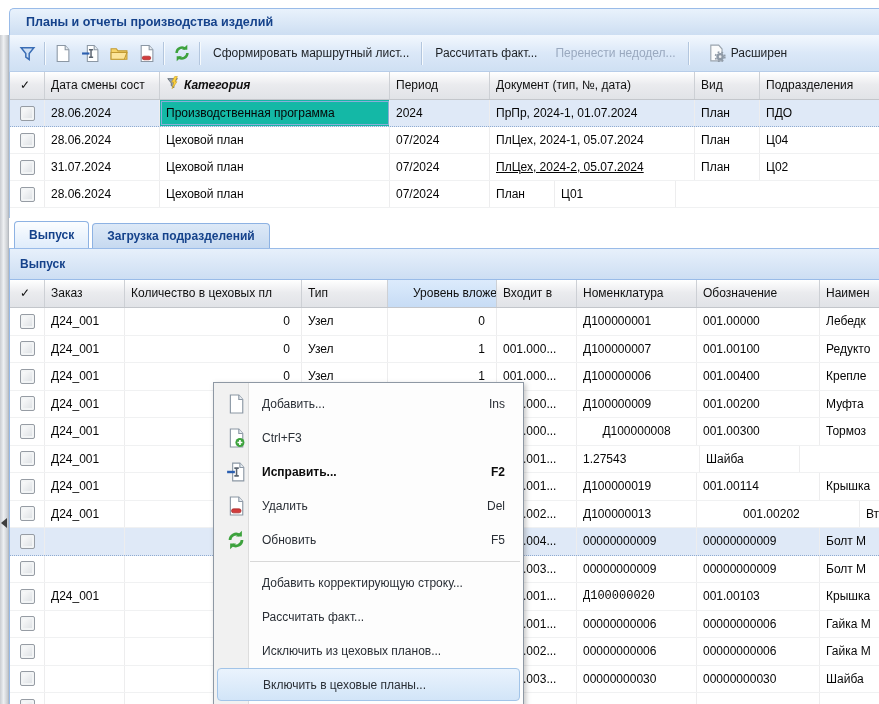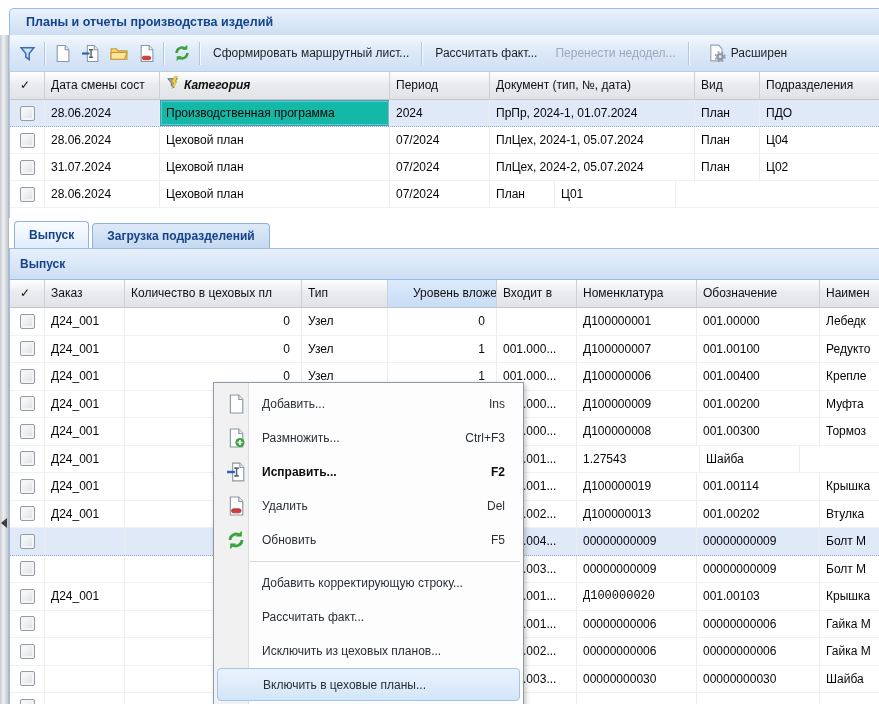--- a/index.html
+++ b/index.html
@@ -202,21 +202,21 @@
         <div class="cell" style="width: 65px;">План</div>
         <div class="cell" style="width: 121px;">Ц04</div>
       </div>
       <div class="row" style="height: 27px;">
         <div class="cell ckcell" style="width: 35px;">
           <span class="cb"></span>
         </div>
         <div class="cell" style="width: 115px;">31.07.2024</div>
         <div class="cell" style="width: 230px;">Цеховой план</div>
         <div class="cell" style="width: 100px;">07/2024</div>
-        <div class="cell" style="width: 205px;">ПлЦех, 2024-2, 05.07.2024</div>
+        <div class="cell" style="width: 205px; text-decoration: underline;">ПлЦех, 2024-2, 05.07.2024</div>
         <div class="cell" style="width: 65px;">План</div>
         <div class="cell" style="width: 121px;">Ц02</div>
       </div>
       <div class="row" style="height: 27px;">
         <div class="cell ckcell" style="width: 35px;">
           <span class="cb"></span>
         </div>
         <div class="cell" style="width: 115px;">28.06.2024</div>
         <div class="cell" style="width: 230px;">Цеховой план</div>
         <div class="cell" style="width: 100px;">07/2024</div>
@@ -316,21 +316,21 @@
         </div>
         <div class="row" style="height: 27.5px;">
           <div class="cell ckcell" style="width: 35px;">
             <span class="cb"></span>
           </div>
           <div class="cell" style="width: 80px;">Д24_001</div>
           <div class="cell right" style="width: 177px;"></div>
           <div class="cell" style="width: 86px;"></div>
           <div class="cell right" style="width: 109px;"></div>
           <div class="cell" style="width: 80px;">001.000...</div>
-          <div class="cell" style="width: 120px;">Д100000008</div>
+          <div class="cell" style="width: 120px; text-align: center;">Д100000008</div>
           <div class="cell" style="width: 123px;">001.00300</div>
           <div class="cell" style="width: 100px;">Тормоз</div>
         </div>
         <div class="row" style="height: 27.5px;">
           <div class="cell ckcell" style="width: 35px;">
             <span class="cb"></span>
           </div>
           <div class="cell" style="width: 80px;">Д24_001</div>
           <div class="cell right" style="width: 177px;"></div>
           <div class="cell" style="width: 86px;"></div>
@@ -355,21 +355,21 @@
         <div class="row" style="height: 27.5px;">
           <div class="cell ckcell" style="width: 35px;">
             <span class="cb"></span>
           </div>
           <div class="cell" style="width: 80px;">Д24_001</div>
           <div class="cell right" style="width: 177px;"></div>
           <div class="cell" style="width: 86px;"></div>
           <div class="cell right" style="width: 109px;"></div>
           <div class="cell" style="width: 80px;">001.002...</div>
           <div class="cell" style="width: 120px;">Д100000013</div>
-          <div class="cell" style="width: 123px;">001.00202</div>
+          <div class="cell" style="width: 123px; margin-left: 40px;">001.00202</div>
           <div class="cell" style="width: 100px;">Втулка</div>
         </div>
         <div class="row sel" style="height: 27.5px;">
           <div class="cell ckcell" style="width: 35px;">
             <span class="cb"></span>
           </div>
           <div class="cell" style="width: 80px;"></div>
           <div class="cell right" style="width: 177px;"></div>
           <div class="cell" style="width: 86px;"></div>
           <div class="cell right" style="width: 109px;"></div>
@@ -472,21 +472,20 @@
       </div>
       <div class="mi">
         <span class="ic">
           <svg width="18" height="20" viewBox="0 0 16 17">
             <path d="M3 .5h7.5l3.5 4v12H3z" fill="#fff" stroke="#8b97a4"></path>
             <path d="M10.5.5v4H14" fill="#e8edf2" stroke="#8b97a4"></path>
             <circle cx="11.5" cy="12.5" r="4" fill="#3da23d"></circle>
             <path d="M11.5 10.3v4.4M9.3 12.5h4.4" stroke="#fff" stroke-width="1.5"></path>
           </svg>
         </span>
-        <span class="lbl">Размножить...</span>
         <span class="sc">Ctrl+F3</span>
       </div>
       <div class="mi bold">
         <span class="ic">
           <svg width="20" height="20" viewBox="0 0 18 17">
             <path d="M6 .5h6.5l3.5 4v12H6z" fill="#fff" stroke="#8b97a4"></path>
             <path d="M12.5.5v4H16" fill="#e8edf2" stroke="#8b97a4"></path>
             <path d="M1 8.5h7" stroke="#2b5fb0" stroke-width="2.2"></path>
             <path d="M9.5 5v7M7.5 5h4M7.5 12h4" stroke="#5a6470" stroke-width="1.4" fill="none"></path>
           </svg>

